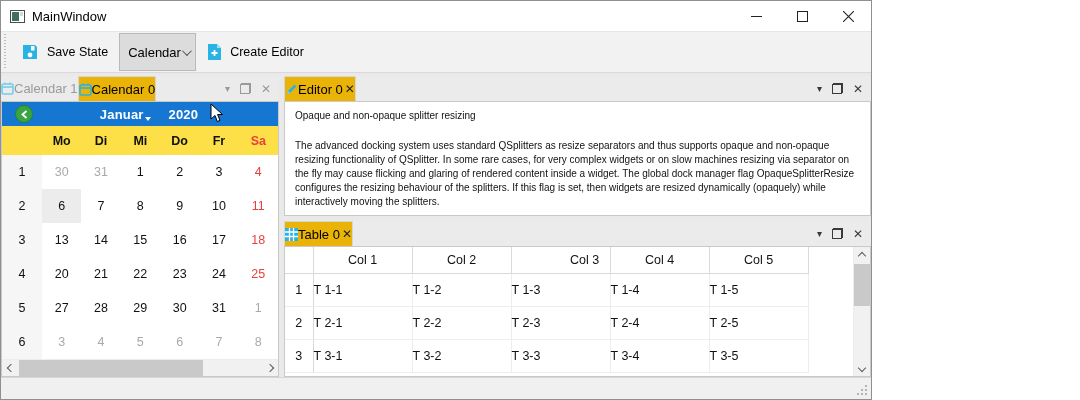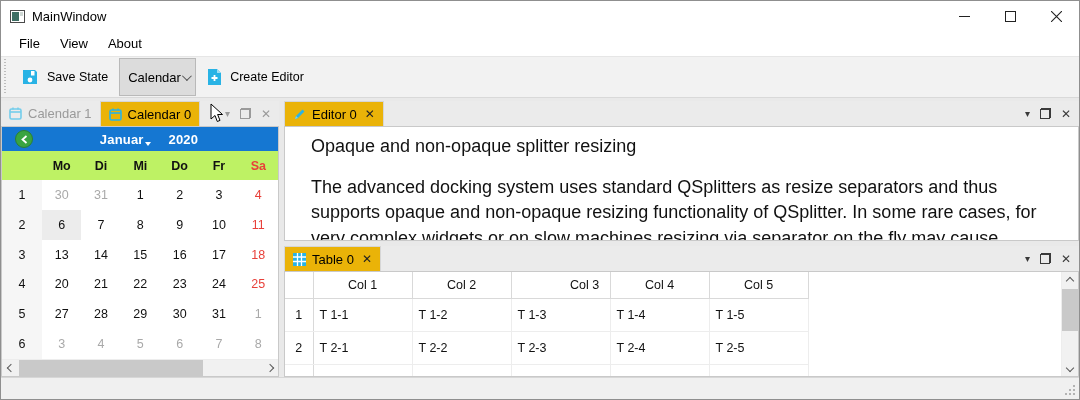--- a/index.html
+++ b/index.html
@@ -1,19 +1,19 @@
 <!DOCTYPE html>
 <html><head>
 <meta charset="utf-8">
 <style>
   * { box-sizing: border-box; margin: 0; padding: 0; }
   html,body { width:1080px; height:400px; }
   body { font-family:"Liberation Sans", sans-serif; font-size:13px; color:#111; background:#fff; }
 
-  .window { width:1080px; height:400px; border:1px solid #8f8f8f; display:flex; flex-direction:column; background:#fff; position:relative; overflow:hidden; }
+  .window { width:872px; height:400px; border:1px solid #8f8f8f; display:flex; flex-direction:column; background:#fff; position:relative; overflow:hidden; }
 
   
   .titlebar { height:30px; display:flex; align-items:center; padding-left:9px; background:#fff; flex:0 0 auto; }
   .app-icon { width:15px; height:13px; border:1px solid #4a4a4a; background:#fff; position:relative; margin-right:7px; }
   .app-icon::before { content:""; position:absolute; left:1px; top:1px; width:7px; height:9px; background:#3e6e64; }
   .app-icon::after { content:""; position:absolute; right:1px; top:1px; width:3px; height:4px; background:#cfd8d4; }
   .title-text { font-size:13px; color:#000; }
   .win-controls { margin-left:auto; display:flex; height:100%; }
   .win-btn { width:46px; height:100%; display:flex; align-items:center; justify-content:center; font-size:13px; color:#222; }
   .win-btn svg { display:block; }
@@ -32,70 +32,70 @@
   .combo .val { flex:1; font-size:13px; color:#000; }
   .chev { width:7px; height:7px; border-right:1.5px solid #555; border-bottom:1.5px solid #555; transform:rotate(45deg) translateY(-2px); }
 
   
   .dock { flex:1 1 auto; display:flex; background:#e9e9e9; padding-top:3px; min-height:0; }
   .vsplit { width:5px; background:#e9e9e9; flex:0 0 auto; }
   .hsplit { height:5px; background:#e9e9e9; flex:0 0 auto; }
 
   .panel { display:flex; flex-direction:column; min-width:0; min-height:0; }
   .tabbar { height:25px; display:flex; align-items:stretch; background:#ebebeb; flex:0 0 auto; position:relative; }
-  .tab { display:flex; align-items:center; gap:6px; padding:0 8px; font-size:13px; color:#9a9a9a; }
+  .tab { display:flex; align-items:center; padding:0 0; font-size:13px; color:#9a9a9a; }
   .tab.active { background:#eab308; color:#000; border:1px solid #d6d6d6; border-bottom:none; }
   .tab .x { color:#222; font-size:12px; margin-left:2px; }
   .tab-controls { margin-left:auto; display:flex; align-items:center; gap:10px; padding-right:8px; }
   .tc { color:#3a3a3a; font-size:10px; display:flex; align-items:center; }
   .tab-controls.dim .tc { color:#9a9a9a; }
   .float-ico { position:relative; width:11px; height:11px; }
   .float-ico::before { content:""; position:absolute; right:0; top:0; width:8px; height:8px; border:1px solid currentColor; }
   .float-ico::after { content:""; position:absolute; left:0; bottom:0; width:8px; height:8px; border:1px solid currentColor; background:#ebebeb; }
   .panel-body { flex:1 1 auto; background:#fff; border:1px solid #c9c9c9; min-height:0; display:flex; flex-direction:column; position:relative; }
 
   
   .calendar-panel { width:278px; flex:0 0 auto; }
   .cal-nav { height:24px; background:#1577d2; display:flex; align-items:center; padding:0 13px; flex:0 0 auto; }
   .cal-back { width:18px; height:18px; border-radius:50%; background:#3aa441; border:1px solid #2b8033; display:flex; align-items:center; justify-content:center; }
   .cal-title { flex:1; text-align:center; color:#fff; font-weight:bold; font-size:13px; letter-spacing:.2px; }
   .cal-title .yr { margin-left:14px; }
   .cal-title .marr { display:inline-block; width:0; height:0; border-left:3px solid transparent; border-right:3px solid transparent; border-top:4px solid #fff; vertical-align:-2px; margin-left:1px; }
   .cal-weekdays, .cal-row { display:flex; flex:0 0 auto; }
   .cal-wkhead, .cal-wk { width:40px; flex:0 0 auto; display:flex; align-items:center; justify-content:center; }
   .cal-dayhead, .cal-day { flex:1; display:flex; align-items:center; justify-content:center; font-size:12.5px; }
-  .cal-weekdays { height:29px; background:#bef264; font-weight:bold; }
+  .cal-weekdays { height:29px; background:#fde047; font-weight:bold; }
   .cal-dayhead.weekend { color:#e8403a; }
   .cal-grid { flex:1 1 auto; display:flex; flex-direction:column; }
   .cal-row { flex:1; }
   .cal-wk { background:#f6f6f6; font-size:12.5px; }
   .cal-day.muted { color:#a9a9a9; }
   .cal-day.weekend { color:#e8403a; }
   .cal-day.selected { background:#ececec; }
 
   .hscroll { height:17px; background:#f1f1f1; display:flex; align-items:center; flex:0 0 auto; border-top:1px solid #ededed; }
   .hs-arrow { width:17px; height:17px; display:flex; align-items:center; justify-content:center; }
   .hs-track { flex:1; height:17px; position:relative; }
   .hs-thumb { position:absolute; left:0; top:0; height:17px; width:76%; background:#c9c9c9; }
   .chev-l { width:6px; height:6px; border-left:1.5px solid #5a5a5a; border-bottom:1.5px solid #5a5a5a; transform:rotate(45deg); }
   .chev-r { width:6px; height:6px; border-right:1.5px solid #5a5a5a; border-top:1.5px solid #5a5a5a; transform:rotate(45deg); }
   .chev-u { width:6px; height:6px; border-left:1.5px solid #5a5a5a; border-top:1.5px solid #5a5a5a; transform:rotate(45deg); }
   .chev-d { width:6px; height:6px; border-right:1.5px solid #5a5a5a; border-bottom:1.5px solid #5a5a5a; transform:rotate(45deg); }
 
   
   .right-col { flex:1 1 auto; display:flex; flex-direction:column; min-width:0; }
   .editor-panel { height:140px; flex:0 0 auto; }
-  .editor-body { padding:7px 26px; font-size:18px; line-height:1.4; overflow:hidden; display:block; }
+  .editor-body { padding:7px 10px; font-size:10px; line-height:1.4; overflow:hidden; display:block; }
   .editor-body .para { margin-top:16px; }
 
   .table-panel { flex:1 1 auto; }
   .table-wrap { flex:1; position:relative; overflow:hidden; }
   table.grid { border-collapse:collapse; table-layout:fixed; font-size:12.5px; }
   table.grid th { font-weight:normal; height:26px; border-right:1px solid #d9d9d9; border-bottom:1px solid #d9d9d9; background:#fff; text-align:center; }
-  table.grid td { height:33px; border-right:1px solid #ededed; border-bottom:1px solid #ededed; padding-left:6px; background:#fff; }
+  table.grid td { height:33px; border-right:1px solid #ededed; border-bottom:1px solid #ededed; background:#fff; }
   table.grid td.rowhead { text-align:center; padding-left:0; border-right:1px solid #d9d9d9; }
   table.grid th.corner { border-right:1px solid #d9d9d9; }
 
   .vscroll { position:absolute; right:0; top:0; bottom:0; width:17px; background:#f1f1f1; display:flex; flex-direction:column; align-items:center; border-left:1px solid #ededed; }
   .vs-arrow { height:17px; width:17px; display:flex; align-items:center; justify-content:center; flex:0 0 auto; }
   .vs-track { flex:1; width:17px; position:relative; }
   .vs-thumb { position:absolute; top:0; left:0; width:17px; height:42px; background:#c9c9c9; }
 
   
   .statusbar { height:22px; background:#f0f0f0; border-top:1px solid #d7d7d7; flex:0 0 auto; position:relative; }
@@ -125,25 +125,20 @@
           </svg>
       </div>
       <div class="win-btn">
         <svg width="11" height="11" viewBox="0 0 11 11">
             <path d="M0 0 L11 11 M11 0 L0 11" stroke="#222" stroke-width="1.1"></path>
           </svg>
       </div>
     </div>
   </div>
 
-  <div class="menubar">
-    <span class="menu-item">File</span>
-    <span class="menu-item">View</span>
-    <span class="menu-item">About</span>
-  </div>
 
   <div class="toolbar">
     <div class="tb-handle"></div>
 
     <div class="tb-btn">
       <span class="tb-ico">
         <svg width="18" height="18" viewBox="0 0 18 18">
             <path d="M2 2 h12 l2 2 v12 h-14 z" fill="#29b3e5"></path>
             <rect x="10" y="3" width="3.5" height="4.5" fill="#fff"></rect>
             <circle cx="9" cy="12" r="2.4" fill="#fff"></circle>

